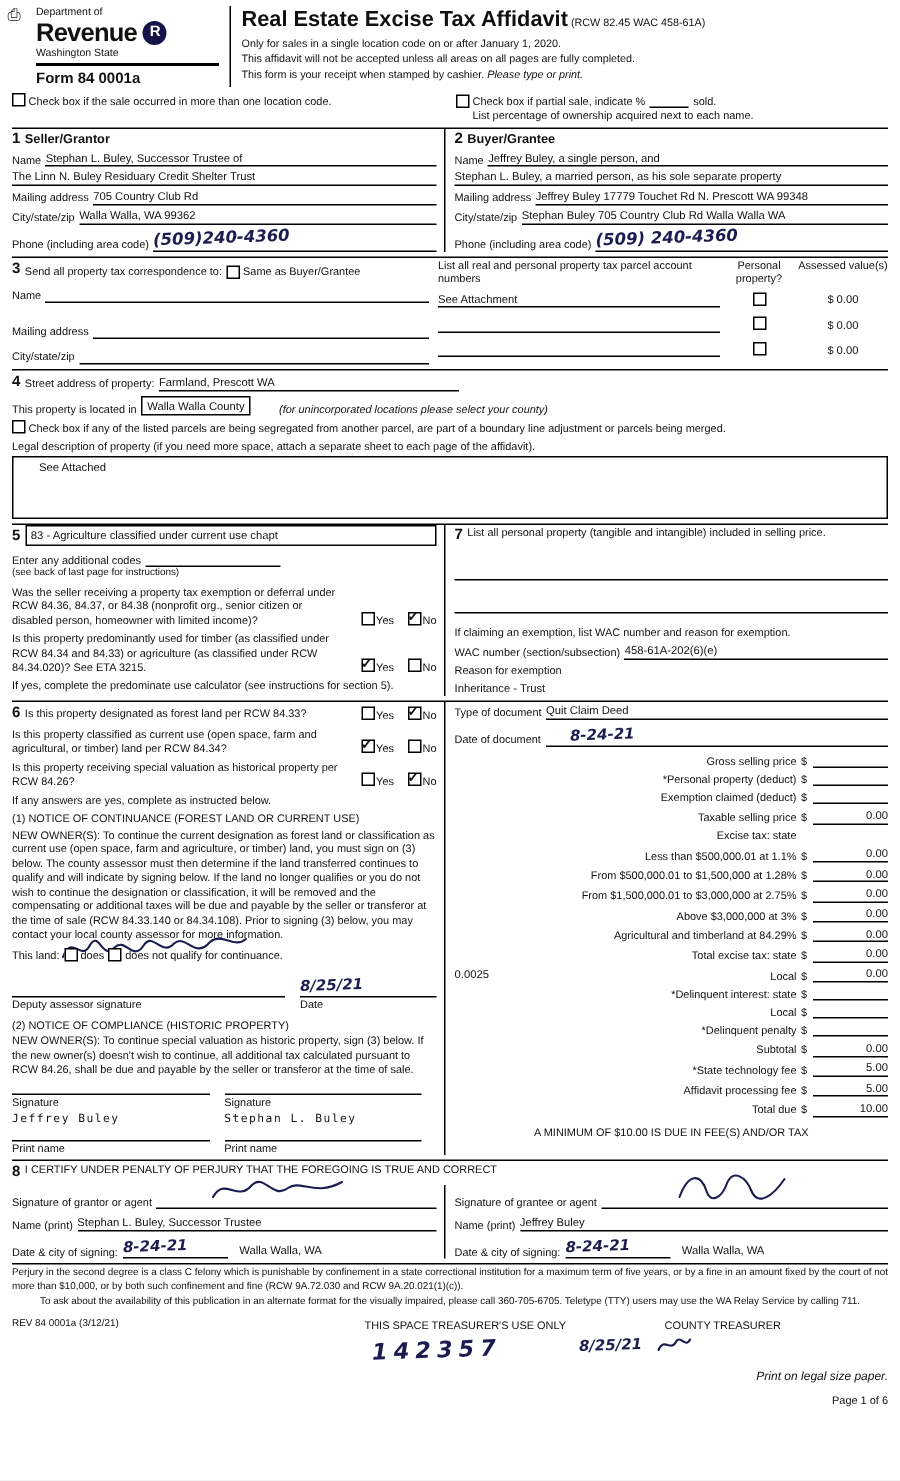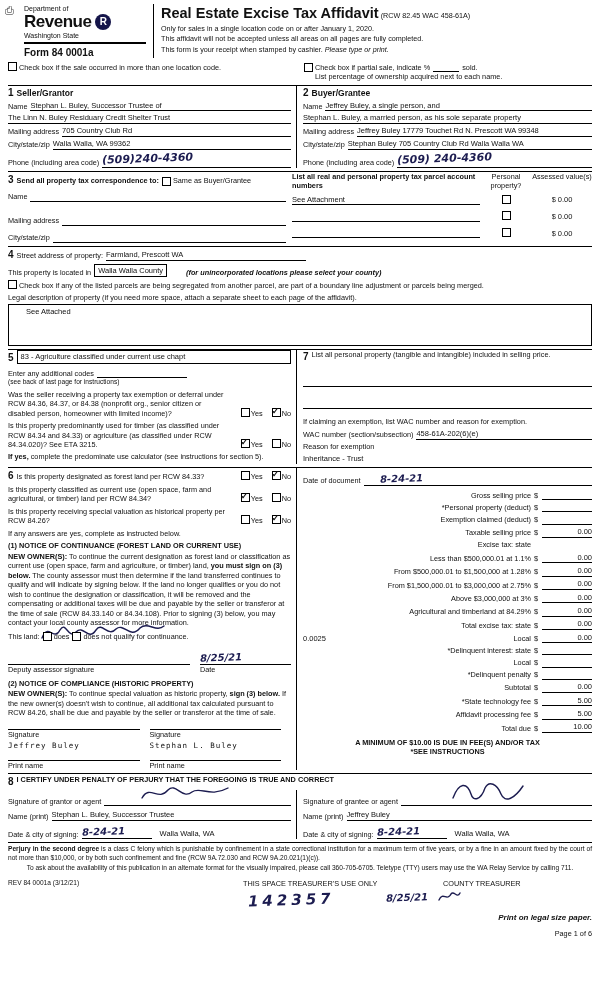--- a/index.html
+++ b/index.html
@@ -1,19 +1,19 @@
 <!DOCTYPE html>
 <html><head>
 <meta charset="utf-8">
 <style>
   html,body{margin:0;padding:0;background:#e8e8e8}
   .page{position:relative;width:600px;height:987px;margin:0 auto;background:#fff;
         font-family:"Liberation Sans",sans-serif;font-size:7.3px;line-height:1.3;color:#111;
         padding:4px 8px 0 8px;box-sizing:border-box;overflow:hidden}
-  .b{font-weight:bold}.i{font-style:italic}
+  .b{font-weight:normal}.i{font-style:italic}
   .row{display:flex}
   .hr{border-top:1px solid #000;margin-top:3px}
   .cb{display:inline-block;width:7px;height:7px;border:1px solid #000;position:relative;vertical-align:-1px;flex:none;background:#fff}
   .cb.checked::after{content:"\2713";position:absolute;left:-1px;top:-3px;font-size:9px;font-weight:bold;color:#111}
   .fill{border-bottom:1px solid #000;min-height:9px}
   .fline{display:flex;align-items:flex-end;margin-top:2px}
   .lbl{white-space:nowrap;margin-right:3px}
   .grow{flex:1}
   .typed{font-size:7.5px}
   .mono{font-family:"DejaVu Sans Mono",monospace;letter-spacing:1px}
@@ -353,20 +353,24 @@
           <div class="fill"></div>
           <div>Signature</div>
           <div class="mono typed" style="margin-top:2px">Stephan L. Buley</div>
           <div class="fill" style="margin-top:0px"></div>
           <div>Print name</div>
         </div>
       </div>
     </div>
 
     <div class="col-r">
+      <div class="fline" style="margin-top:1px">
+        <span class="lbl">Type of document</span>
+        <span class="fill grow typed">Quit Claim Deed</span>
+      </div>
       <div class="fline" style="margin-top:4px;height:14px">
         <span class="lbl">Date of document</span>
         <span class="fill grow"><span class="hand" style="font-size:10px;margin-left:16px">8-24-21</span></span>
       </div>
 
       <div class="trow" style="margin-top:5px">
           <span class="tprefix"></span>
           <span class="tlabel">Gross selling price</span>
           <span class="tcur">$</span>
           <span class="tamt typed"></span>
@@ -474,21 +478,20 @@
           <span class="tamt typed">5.00</span>
         </div>
       <div class="trow">
           <span class="tprefix"></span>
           <span class="tlabel">Total due</span>
           <span class="tcur">$</span>
           <span class="tamt typed">10.00</span>
         </div>
 
       <div class="b" style="margin-top:5px;text-align:center">A MINIMUM OF $10.00 IS DUE IN FEE(S) AND/OR TAX</div>
-      <div class="b" style="text-align:center">*SEE INSTRUCTIONS</div>
     </div>
   </div>
 
   <div class="hr"></div>
 
   <div>
     <div class="row" style="margin-top:1px">
       <span class="secnum">8</span>
       <span class="b">I CERTIFY UNDER PENALTY OF PERJURY THAT THE FOREGOING IS TRUE AND CORRECT</span>
     </div>

